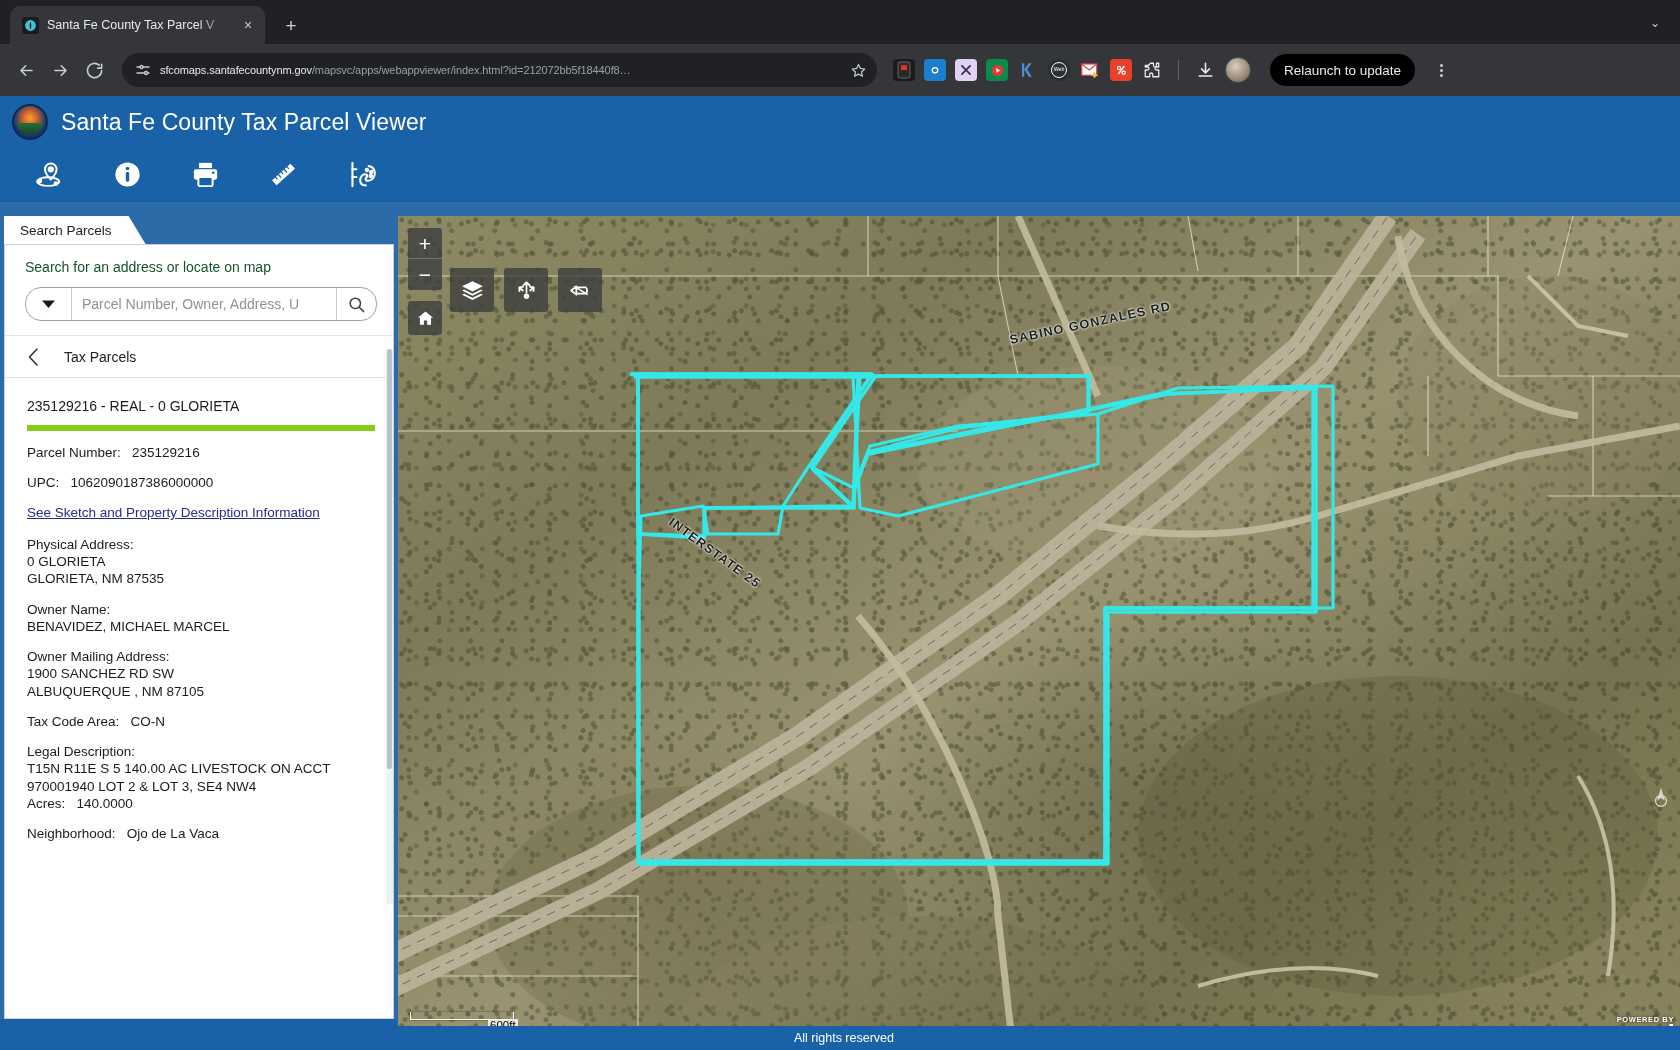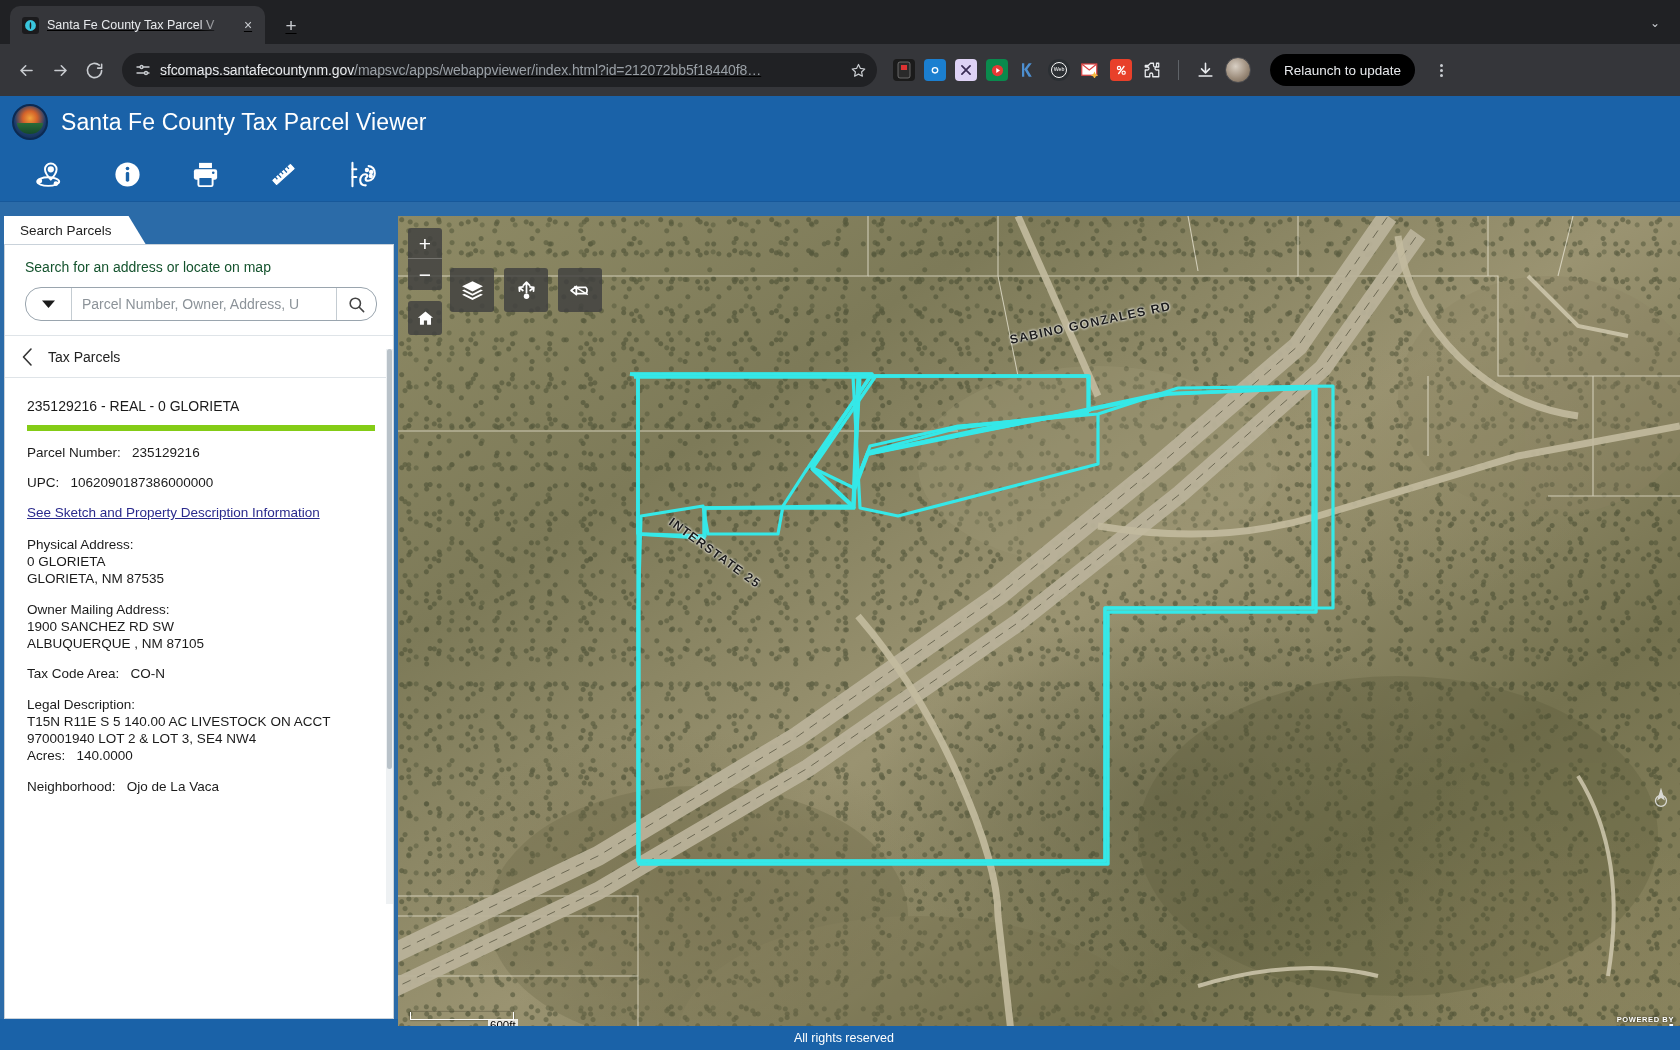--- a/index.html
+++ b/index.html
@@ -4,21 +4,21 @@
 <style>
   * { box-sizing: border-box; margin: 0; padding: 0; }
   html, body {
     width: 1680px; height: 1050px;
     overflow: hidden;
     background: #202124;
     font-family: "Liberation Sans", sans-serif;
   }
 
   
-  .browser { width: 1680px; height: 800px; position: relative; background:#202124;text-decoration:underline; }
+  .browser { width: 1680px; height: 800px; position: relative; background:#202124; }
 
   .tabstrip {
     height: 44px; background: #202124; display: flex; align-items: flex-end;
     padding-left: 10px; position: relative;
   }
   .tab {
     height: 38px; width: 255px; background: #35363a; border-radius: 10px 10px 0 0;
     display: flex; align-items: center; padding: 0 8px 0 12px; gap: 8px;
     position: relative;
   }
@@ -55,21 +55,21 @@
   .nav-btn {
     width: 32px; height: 32px; border-radius: 50%; color: #c9ccd0;
     display: flex; align-items: center; justify-content: center; flex: 0 0 auto;
   }
   .omnibox {
     flex: 0 0 auto; width: 755px; height: 34px; background: #202124;
     border-radius: 17px; display: flex; align-items: center; margin-left: 10px;
     padding: 0 6px 0 12px; gap: 8px; position: relative;
   }
   .omnibox .siteinfo { width: 18px; height: 18px; flex:0 0 auto; color:#c9ccd0; }
-  .url { font-size: 14px; white-space: nowrap; overflow: hidden; flex: 1 1 auto; letter-spacing: -0.1px;}
+  .url { font-size: 11px; white-space: nowrap; overflow: hidden; flex: 1 1 auto; letter-spacing: -0.1px;}
   .url .host { color: #e8eaed; }
   .url .path { color: #9aa0a6; }
   .star { width: 26px; height: 26px; color: #c9ccd0; display:flex; align-items:center; justify-content:center; flex:0 0 auto;}
 
   .ext-area { display: flex; align-items: center; gap: 9px; margin-left: 14px; }
   .ext { width: 22px; height: 22px; border-radius: 4px; display: flex; align-items: center;
          justify-content: center; font-size: 11px; color: #fff; flex: 0 0 auto; overflow:hidden;}
   .divider { width: 1px; height: 20px; background: #5f6368; margin: 0 6px; }
   .avatar {
     width: 26px; height: 26px; border-radius: 50%;
@@ -193,21 +193,21 @@
     width: 46px; display: flex; align-items: center; justify-content: center;
     border-right: 1px solid #c4ccd2;
   }
   .search-input {
     flex: 1 1 auto; border: none; outline: none; font-size: 14px; padding: 0 10px;
     color: #222; font-family: "Liberation Sans", sans-serif;
   }
   .search-input::placeholder { color: #8c9399; }
   .search-go { width: 40px; display: flex; align-items: center; justify-content: center; border-left: 1px solid #c4ccd2;}
 
-  .crumb { height: 42px; display: flex; align-items: center; gap: 14px; padding-left: 16px;
+  .crumb { height: 42px; display: flex; align-items: center; gap: 24px; padding-left: 22px;
            border-bottom: 1px solid #dfe4e8; font-size: 14px; color: #222; }
 
   .details { padding: 20px 18px 10px 22px; font-size: 13.5px; color: #1b1b1b; line-height: 1.28; }
   .d-title { font-size: 14px; padding-bottom: 9px; border-bottom: 6px solid #84cc16; margin-bottom: 13px; }
   .d-row { margin-bottom: 13px; }
   .d-link { color: #2a2a8c; text-decoration: underline; display:inline-block; margin-bottom: 14px; }
 
   .panel-scroll {
     position: absolute; right: 0px; top: 104px; width: 7px; height: 555px;
     background: #eef1f3;
@@ -604,20 +604,24 @@
             </div>
 
             <a class="d-link" href="#">See Sketch and Property Description Information</a>
 
             <div class="d-row">
               <div>Physical Address:</div>
               <div>0 GLORIETA</div>
               <div>GLORIETA, NM  87535</div>
             </div>
 
+            <div class="d-row">
+              <div>Owner Name:</div>
+              <div>BENAVIDEZ, MICHAEL MARCEL</div>
+            </div>
 
             <div class="d-row">
               <div>Owner Mailing Address:</div>
               <div>1900 SANCHEZ RD SW</div>
               <div>ALBUQUERQUE , NM  87105</div>
             </div>
 
             <div class="d-row">
               <span>Tax Code Area:</span>&nbsp;&nbsp;
               <span>CO-N</span>

